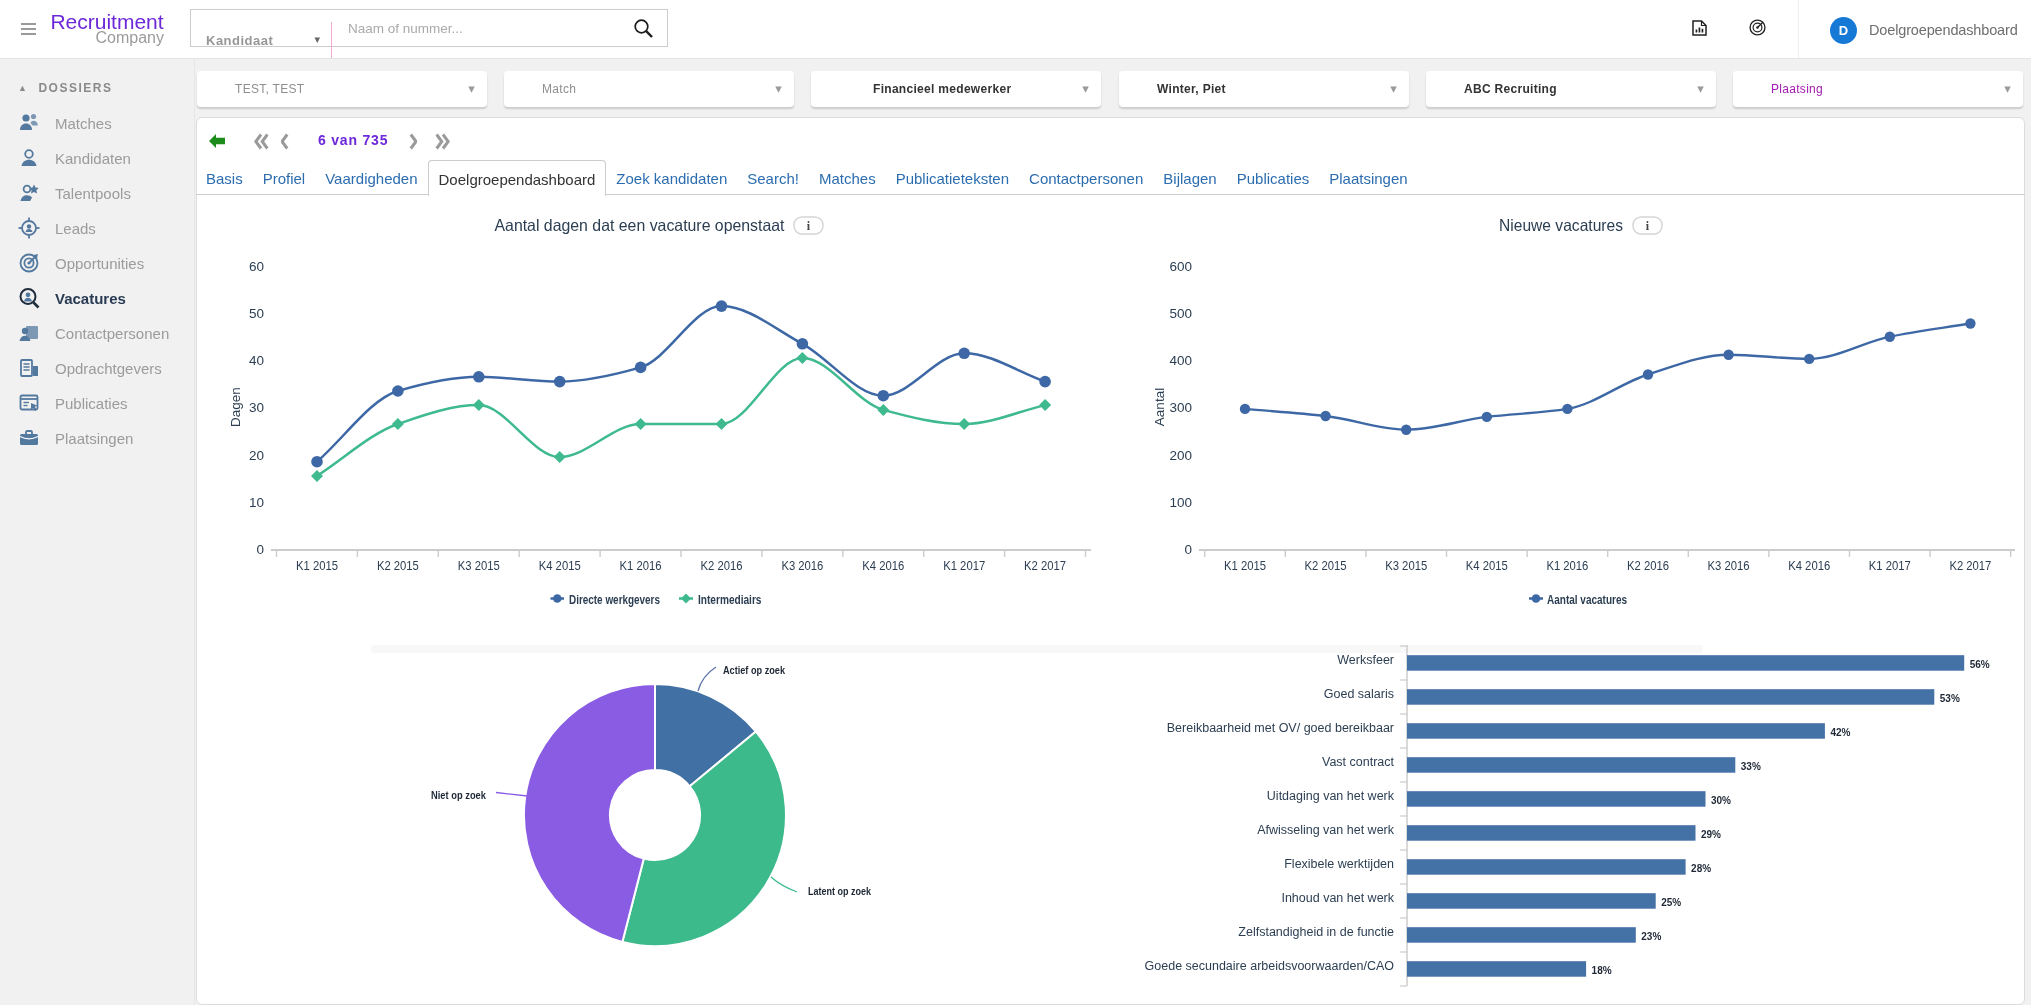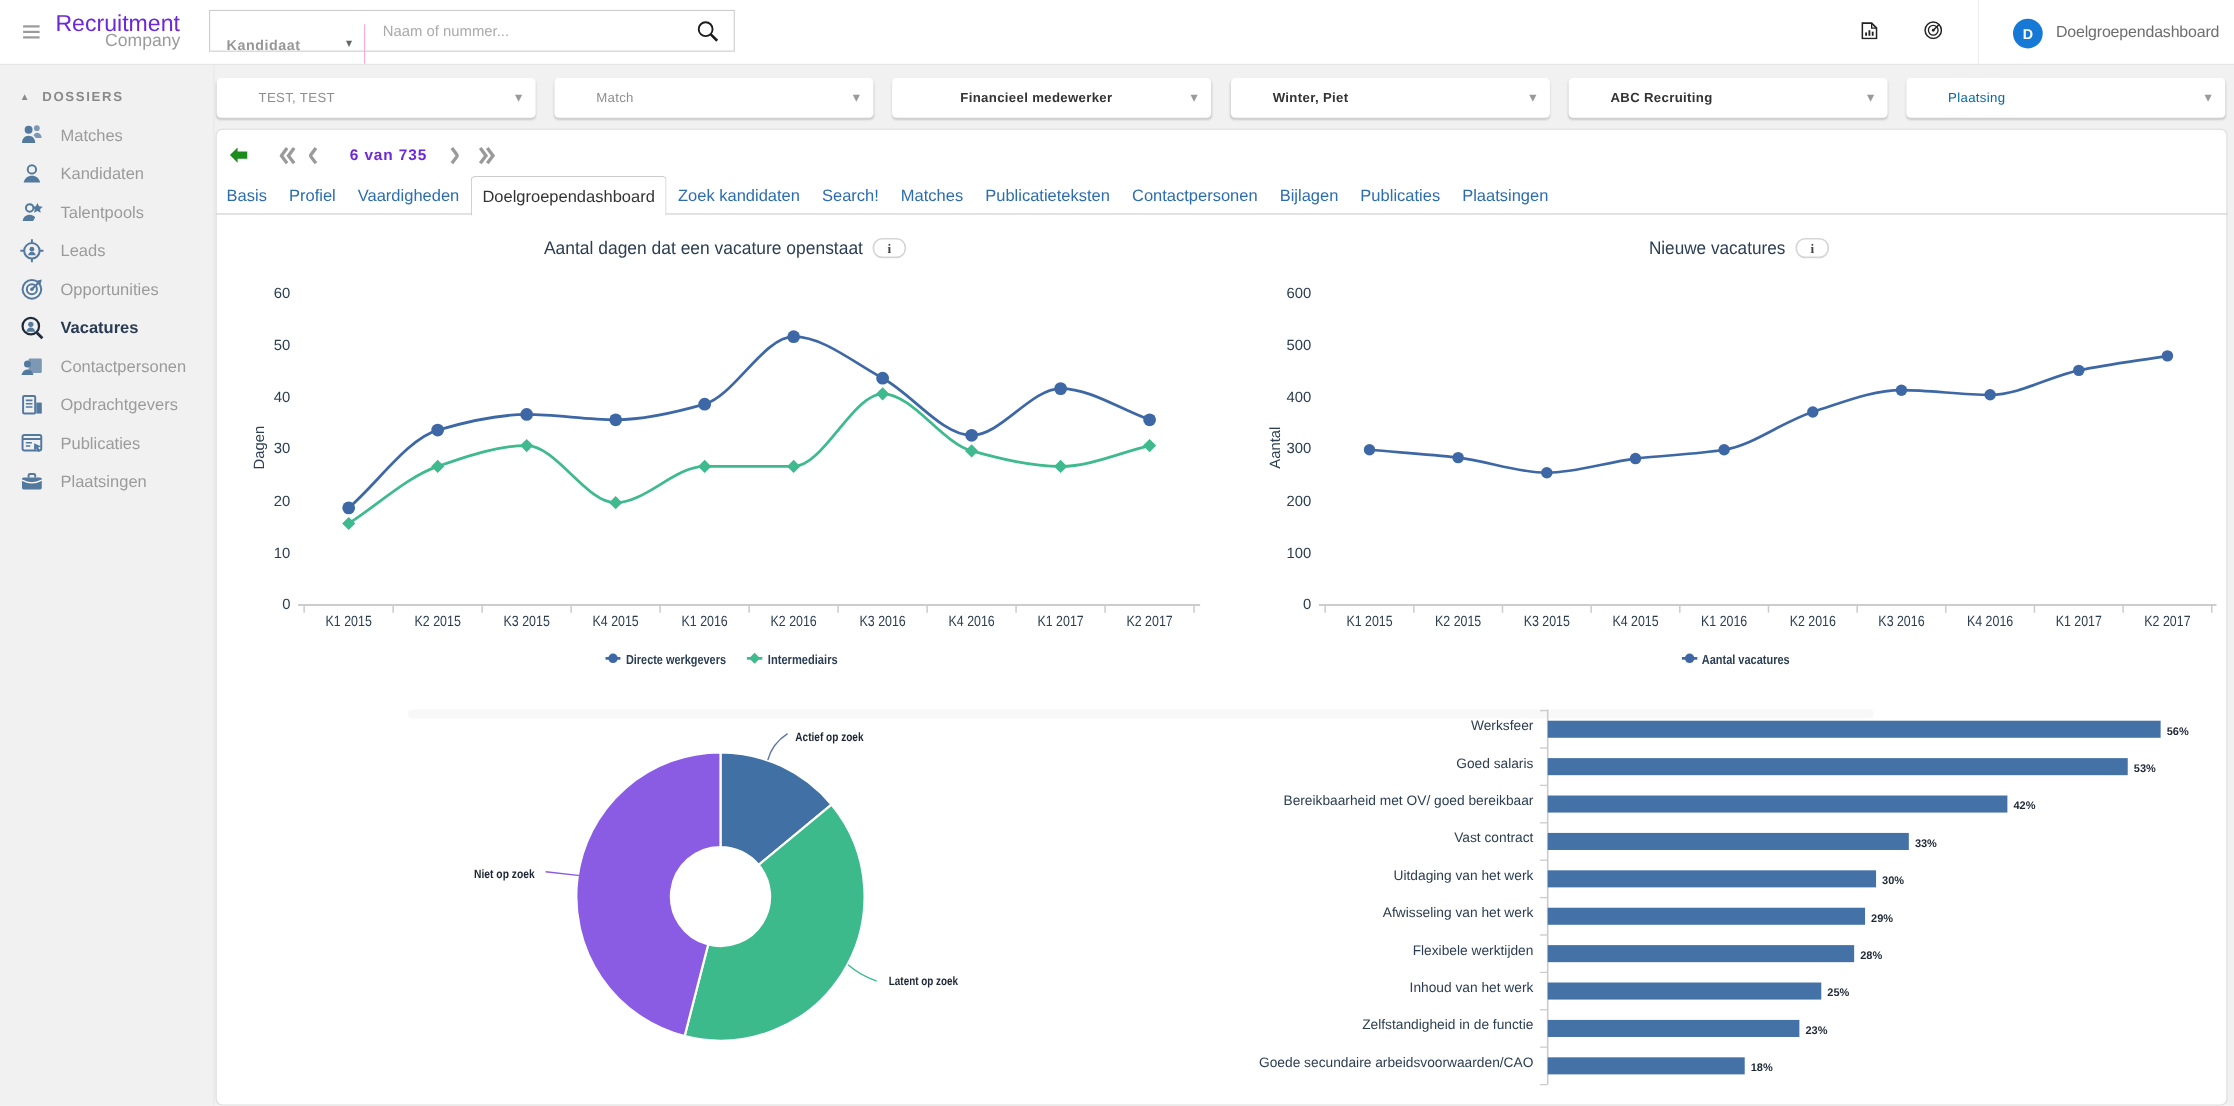--- a/index.html
+++ b/index.html
@@ -19,21 +19,21 @@
 .side { position:absolute; left:0; top:59px; width:195px; height:946px; background:#f1f1f1; border-right:1px solid #e7e7e7; }
 .doss { position:absolute; left:18px; top:81px; font-size:12px; font-weight:bold; color:#8a8a8a; letter-spacing:1.5px; }
 .doss .tri { font-size:9px; margin-right:10px; color:#8a8a8a; vertical-align:1px; }
 .menu { position:absolute; left:0; top:106px; width:195px; }
 .mi { height:35px; position:relative; }
 .mi .sic { position:absolute; left:17px; top:5px; width:24px; height:24px; }
 .mi span { position:absolute; left:55px; top:9px; font-size:15px; color:#9b9b9b; }
 .mi.active span { color:#293b52; font-weight:bold; }
 .fsel { position:absolute; top:71px; width:290px; height:36px; background:#fff; border-radius:4px; box-shadow:0 2px 2px rgba(0,0,0,.16); }
 .fsel span { position:absolute; left:14px; top:11px; font-size:12px; letter-spacing:.3px;margin-left:24px; }
-.fg { color:#8e8e8e; } .fb { color:#333; font-weight:bold;padding-left:24px; } .fd { color:#333; font-weight:bold; } .fp { color:#0369a1; }
+.fg { color:#8e8e8e; } .fb { color:#333; font-weight:bold;padding-left:24px; } .fd { color:#333; font-weight:bold; } .fp { color:#a21caf; }
 .fsel .car { position:absolute; left:auto !important; right:12px; top:10px !important; color:#9a9a9a; font-size:13px; }
 .card { position:absolute; left:196px; top:117px; width:1829px; height:888px; background:#fff; border:1px solid #dcdcdc; border-radius:6px; }
 .navrow { position:absolute; left:196px; top:117px; height:48px; width:1829px; }
 .garr { position:absolute; left:13px; top:16px; }
 .chev { position:absolute; top:16px; }
 .cnt { position:absolute; left:122px; top:15px; font-size:14px; font-weight:bold; color:#6d28d9; letter-spacing:.8px; }
 .vtitle { position:absolute; left:271px; top:13px; font-size:19px; font-weight:bold; color:#2c6daf; letter-spacing:.2px; }
 .tabs { position:absolute; left:196px; top:160px; width:1829px; height:35px; border-bottom:1px solid #ccc; z-index:2; }
 .tab { position:relative; float:left; font-size:15px; color:#2c6daf; padding:10px 10px 0 10px; height:35px; }
 .tab.cur { background:#fff; border:1px solid #ccc; border-bottom:none; border-radius:4px 4px 0 0; color:#333; height:36px; z-index:3; }

